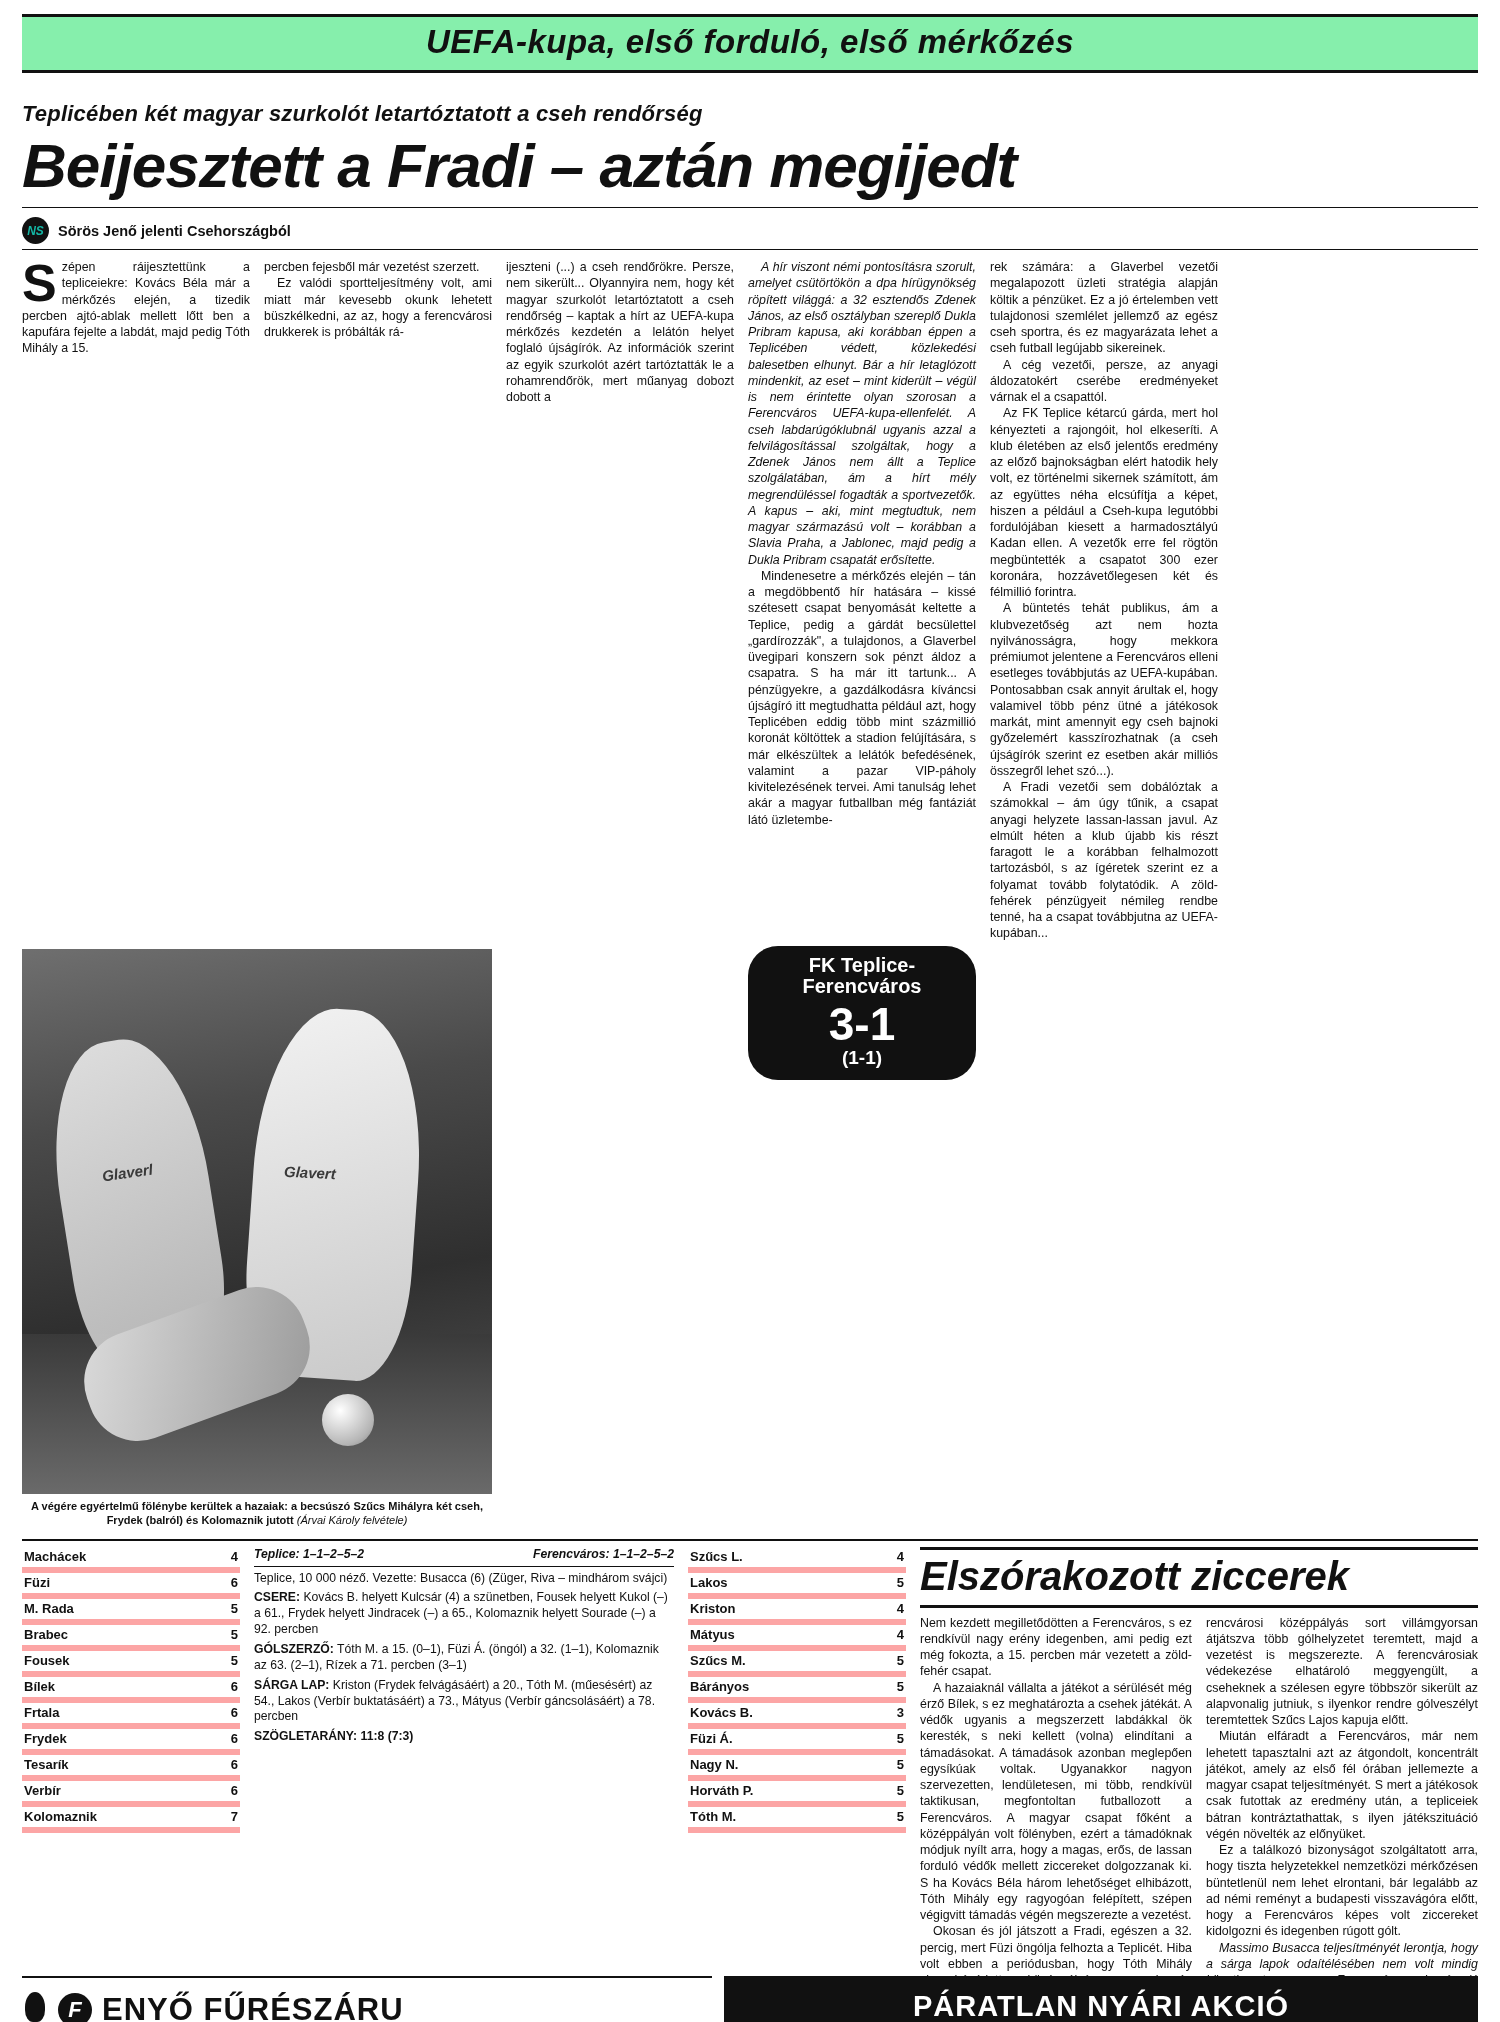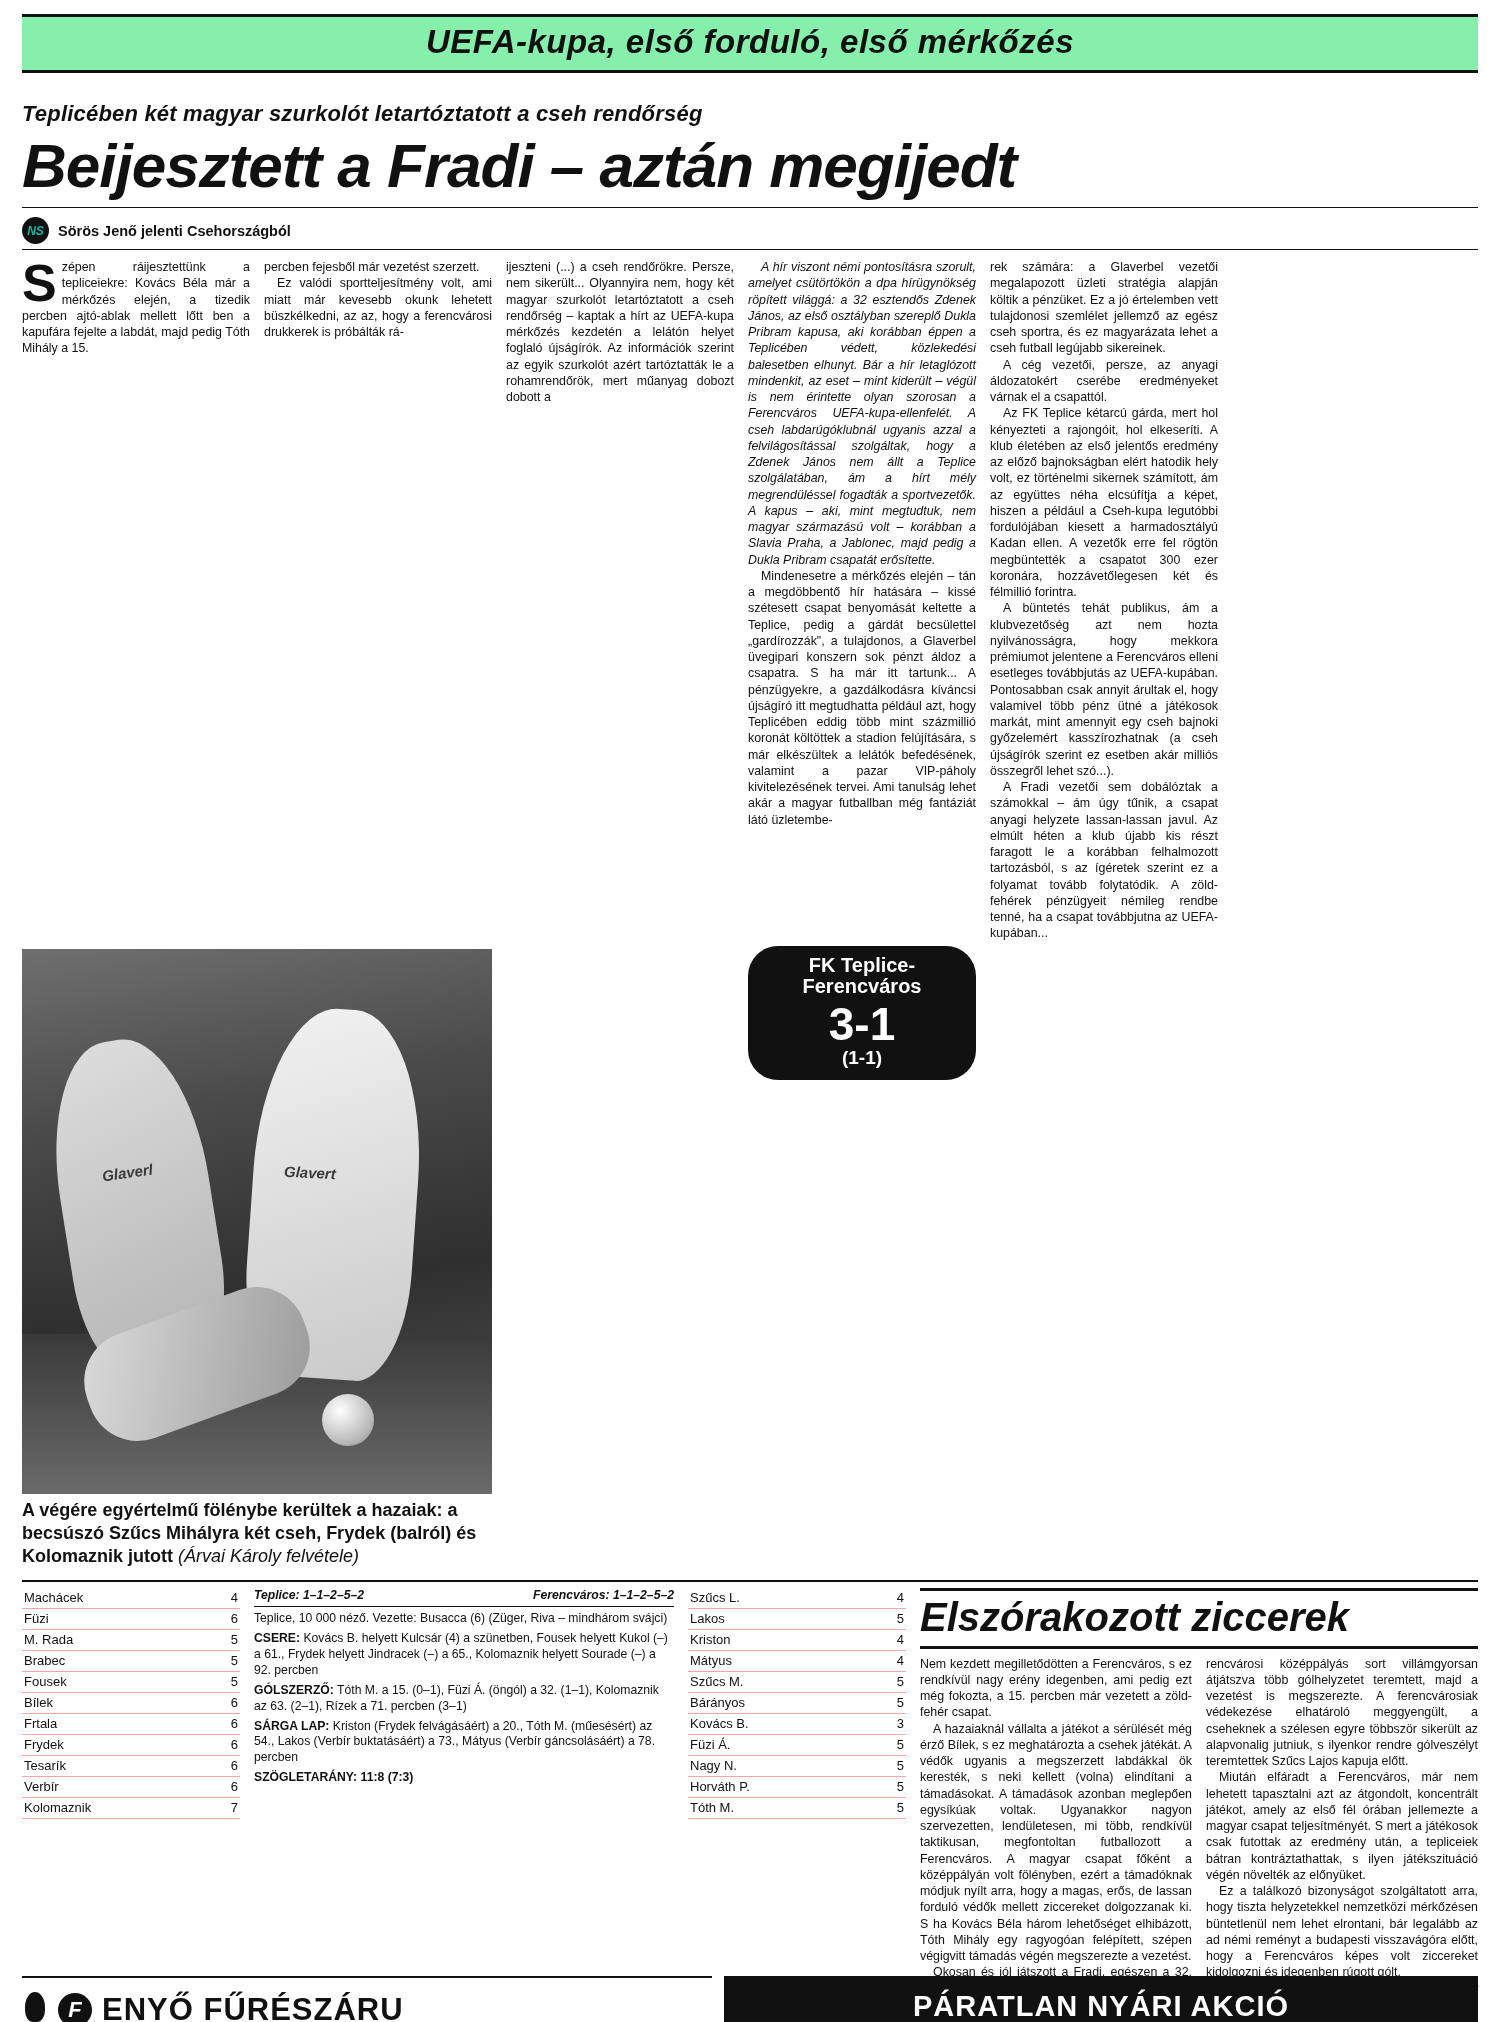--- a/index.html
+++ b/index.html
@@ -99,21 +99,21 @@
   .photo .ball {
     position:absolute; left:300px; bottom:48px; width:52px;height:52px;
     border-radius:50%; background:radial-gradient(circle at 35% 32%,#fff,#b5b5b5 70%,#7d7d7d);
   }
   .photo .brand1, .photo .brand2 {
     position:absolute; color:#3a3a3a; font-size:15px; font-weight:bold; font-style:italic;
   }
   .photo .brand1 { left:80px; top:215px; transform:rotate(-8deg); }
   .photo .brand2 { left:262px; top:215px; transform:rotate(3deg); }
   .caption {
-    font-size:18px; font-weight:bold; text-align:left; line-height:1.28;
+    font-size:11px; font-weight:bold; text-align:center; line-height:1.28;
     margin-top:5px;
   }
   .caption .cred { font-weight:normal; font-style:italic; }
 
   
   .scorebox {
     background:#111; color:#fff; text-align:center;
     padding:9px 6px 11px 6px; margin:4px 0 8px 0;border-radius:30px;
   }
   .scorebox .teams { font-size:20px; font-weight:bold; line-height:1.06; }
@@ -121,21 +121,21 @@
   .scorebox .half { font-size:19px; font-weight:bold; }
 
   
   .stats-strip {
     margin-top:12px; border-top:2px solid #111; padding-top:6px;
     display:grid; grid-template-columns:218px 420px 218px 1fr; column-gap:14px;
   }
   .lineup { font-size:13px; }
   .lineup .row {
     display:flex; justify-content:space-between;
-    border-bottom:1px solid #fca5a5; padding:2.5px 2px; font-weight:normal;text-align:center;
+    border-bottom:6px solid #fca5a5; padding:2.5px 2px; font-weight:bold;text-align:center;
   }
   .facts { font-size:12.2px; line-height:1.3; }
   .facts .fmt { text-align:center; font-weight:bold; font-style:italic; display:flex; justify-content:space-between; border-bottom:1px solid #111; padding-bottom:3px;}
   .facts p { margin:4px 0 0 0; }
   .facts b { font-weight:bold; }
 
   
   .feature-head {
     font-size:40px; font-weight:bold; font-style:italic;
     border-top:3px solid #111; border-bottom:3px solid #111;

